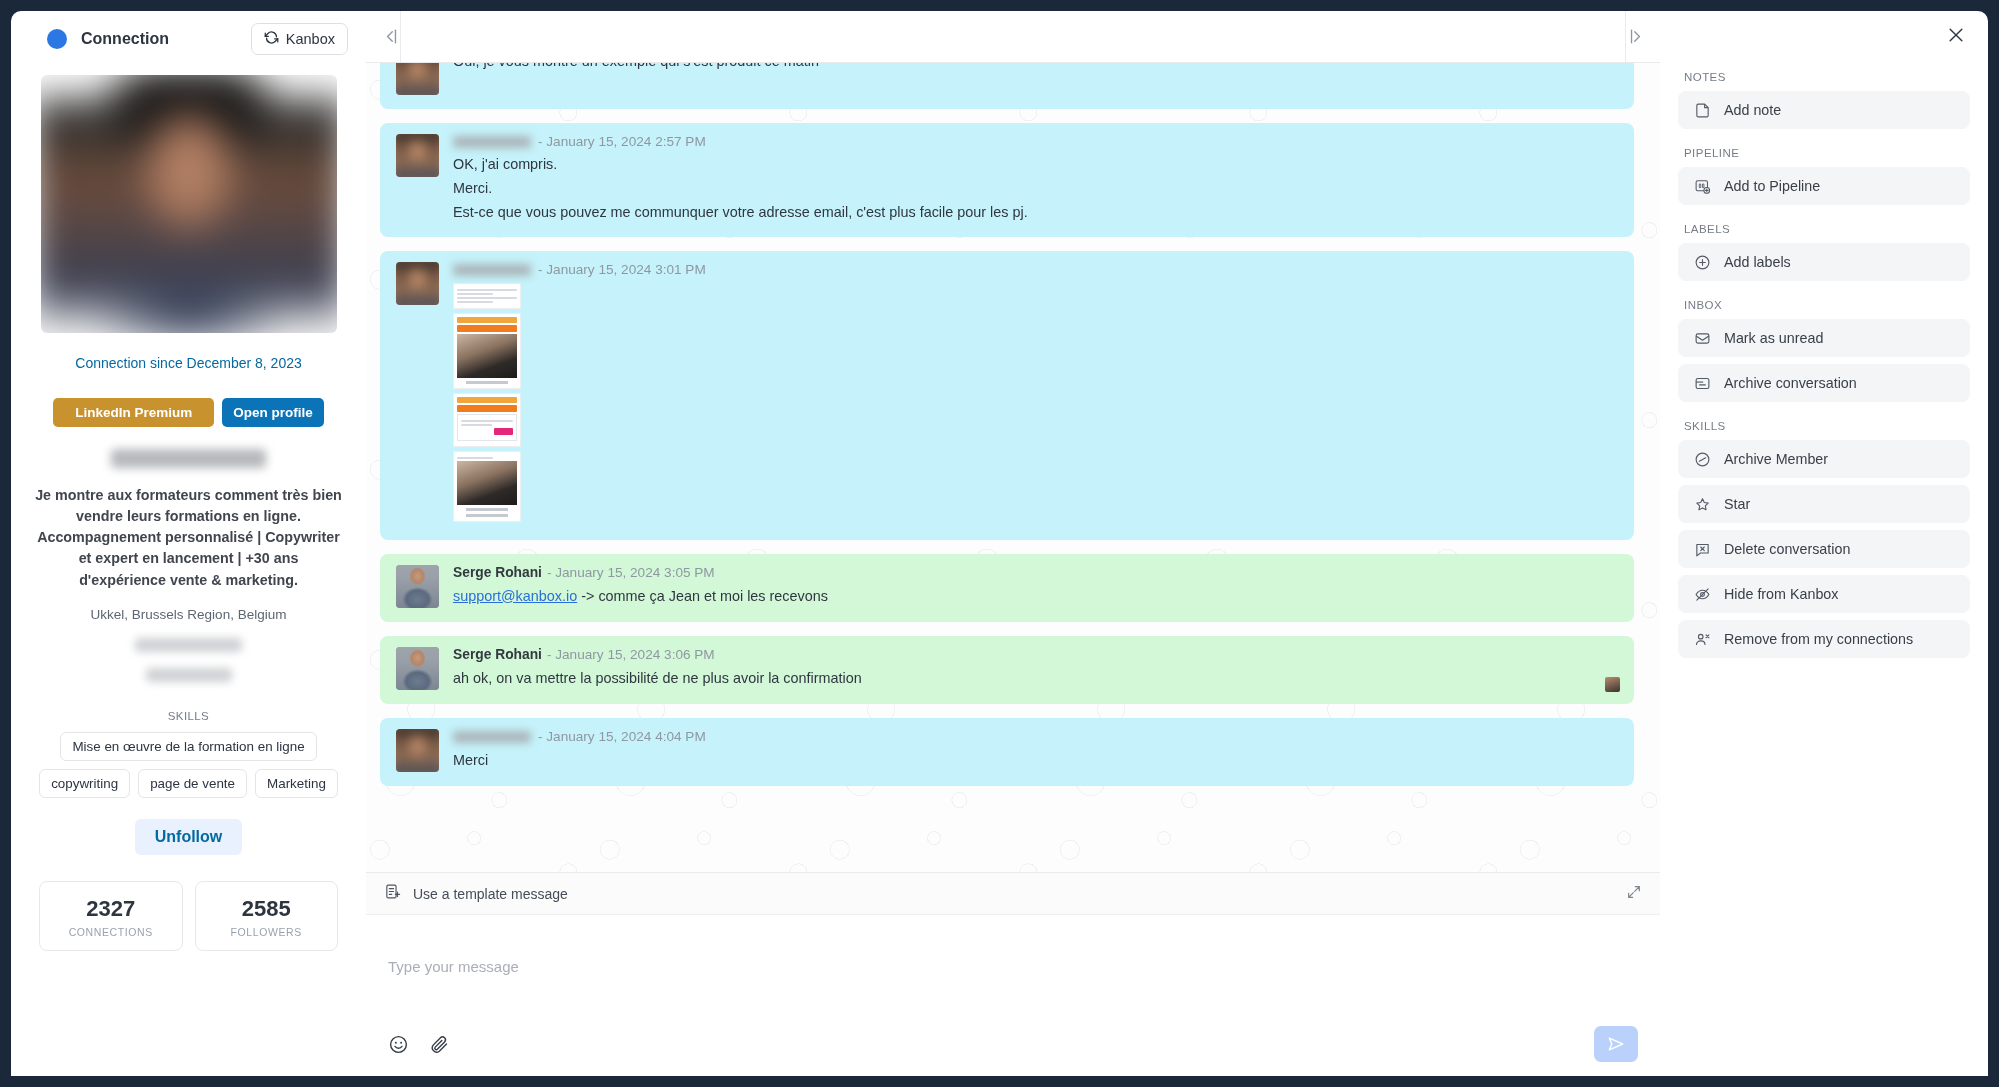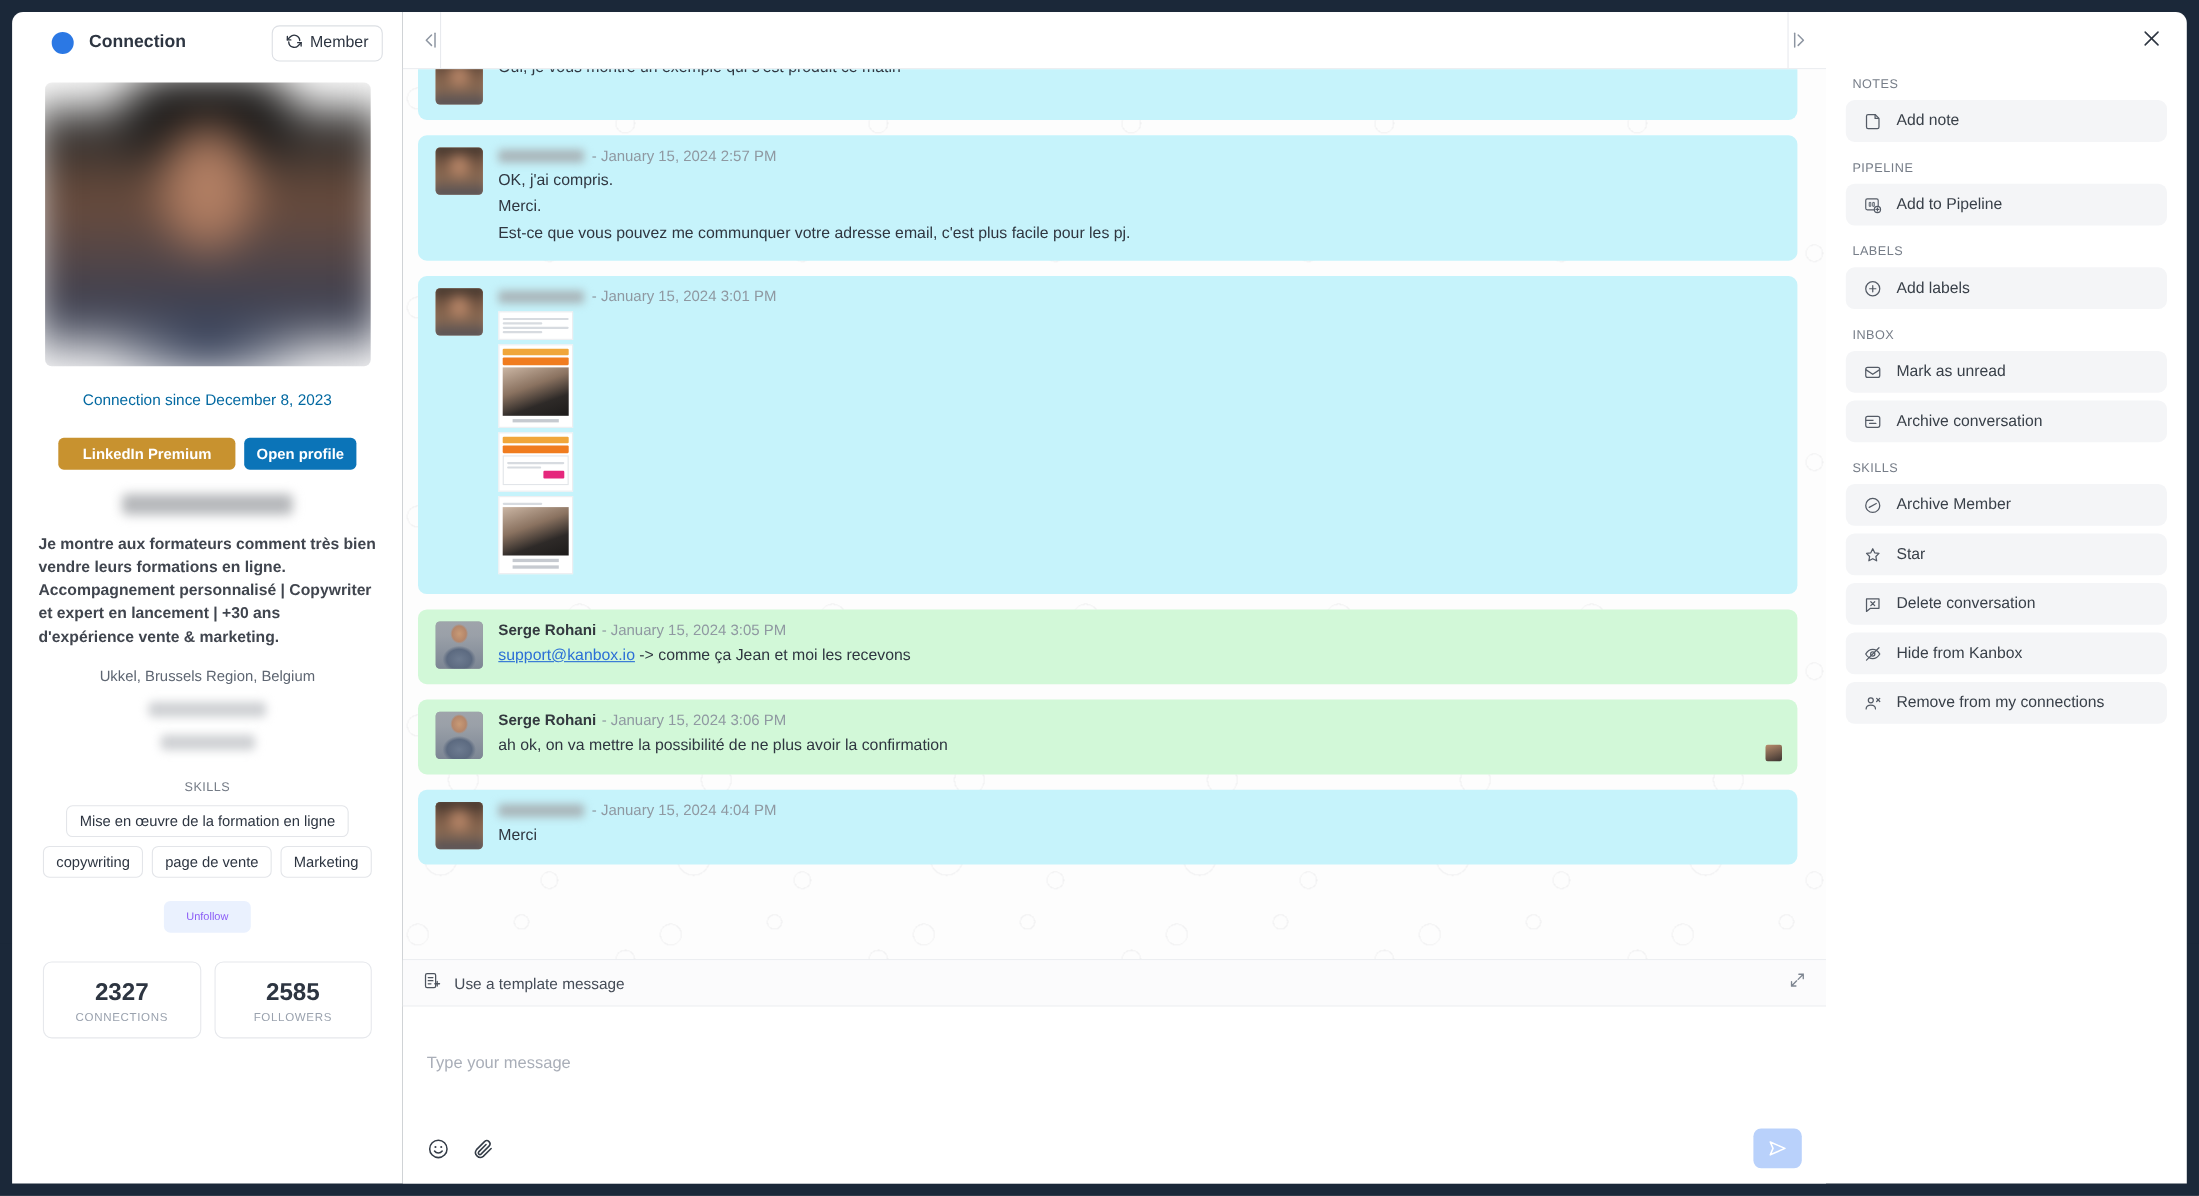--- a/index.html
+++ b/index.html
@@ -99,21 +99,21 @@
   }
   .name-redacted {
     margin: 22px auto 0;
     width: 155px; height: 19px;
     border-radius: 4px;
     background: #b6b8bb;
     filter: blur(5px);
   }
   .headline {
     margin: 17px 24px 0;
-    text-align: left;
+    text-align: center;
     font-size: 14.3px;
     font-weight: 700;
     line-height: 1.48;
     color: #40454e;
   }
   .location {
     margin-top: 16px;
     text-align: center;
     font-size: 13.5px;
     color: #5e6672;
@@ -142,23 +142,23 @@
     border-radius: 6px;
     padding: 6px 11px;
     font-size: 13.4px;
     color: #2d3541;
     background: #fff;
     cursor: pointer;
   }
   .unfollow-wrap { display: flex; justify-content: center; margin-top: 21px; }
   .unfollow-btn {
     background: #eaf1fe;
-    color: #8b5cf6;
-    font-size: 10px;
-    font-weight: 400;
+    color: #0369a1;
+    font-size: 16px;
+    font-weight: 700;
     padding: 9px 20px;
     border-radius: 6px;
     border: none;
     cursor: pointer;
   }
   .stats-row {
     display: flex; gap: 12px;
     margin: 26px 28px 0;
   }
   .stat-card {
@@ -415,21 +415,21 @@
       <span class="conn-label">Connection</span>
       <button class="update-btn">
         <span>
           <svg width="15" height="15" viewBox="0 0 24 24" fill="none" stroke="currentColor" stroke-width="2" stroke-linecap="round">
             <path d="M20 11A8 8 0 006.3 5.6L2 10"></path>
               <path d="M4 13a8 8 0 0013.7 5.4L22 14"></path>
             <path d="M2 5v5h5"></path>
               <path d="M22 19v-5h-5"></path>
           </svg>
         </span>
-        <span>Member</span>
+        <span>Kanbox</span>
       </button>
     </div>
 
     <div class="profile-photo">
       <div class="photo-blur"></div>
     </div>
 
     <div class="conn-since">Connection since December 8, 2023</div>
 
     <div class="btn-row">

